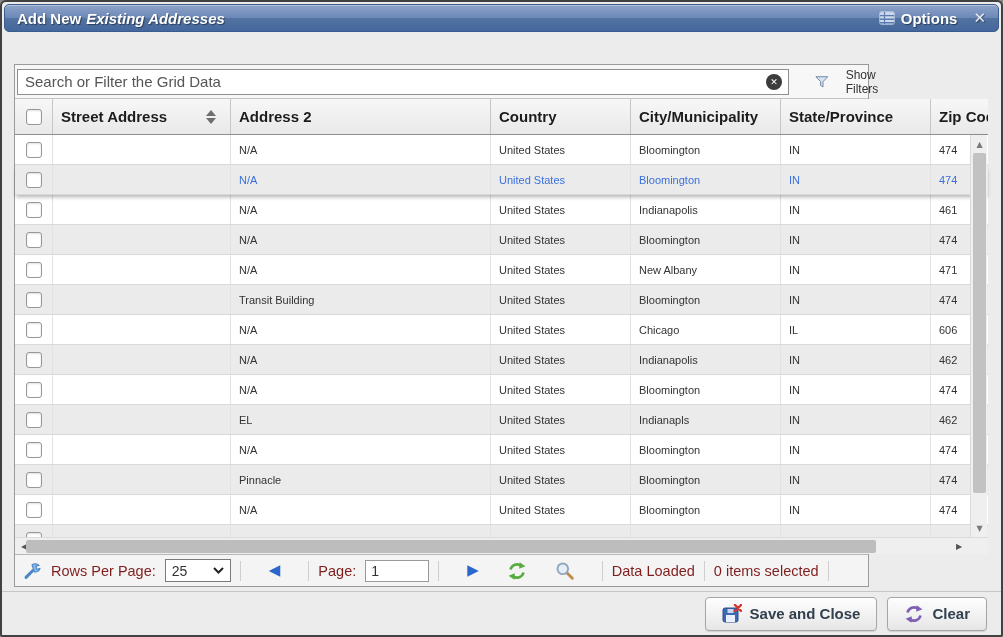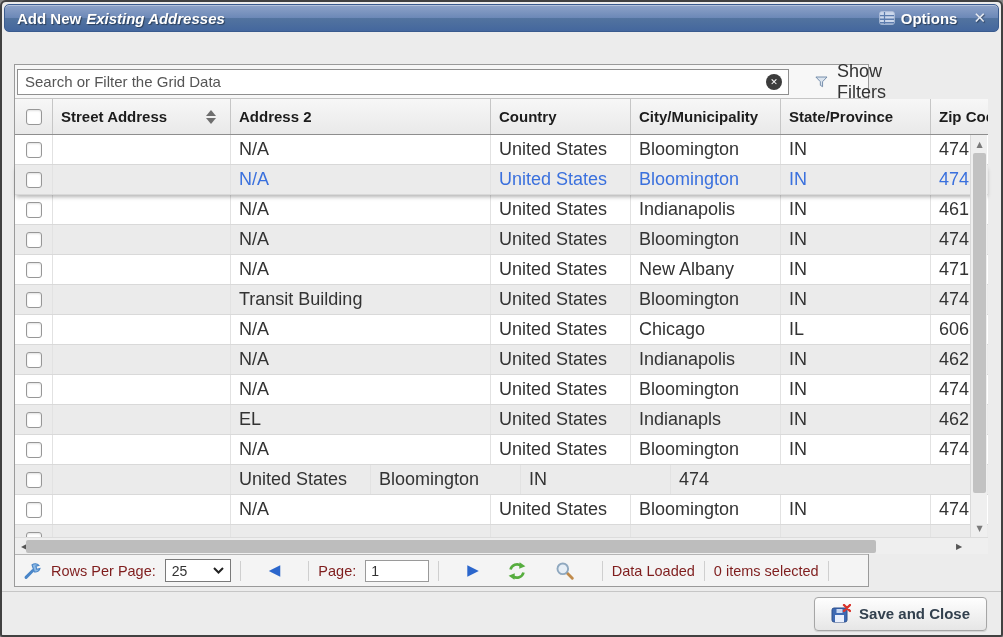--- a/index.html
+++ b/index.html
@@ -29,22 +29,22 @@
   .search-row{height:34px;background:#f7f7f7;border-bottom:1px solid #c5c5c5;
     display:flex;align-items:center;padding-left:2px;}
   .search-wrap{position:relative;flex:0 0 772px;}
   .search-wrap input{width:100%;height:26px;border:1px solid #8f8f8f;font-size:15px;
     padding:0 30px 0 7px;color:#333;font-family:inherit;background:#fff;}
   .search-wrap input::placeholder{color:#555;opacity:1;}
   .clear-circle{position:absolute;right:7px;top:5px;width:16px;height:16px;border-radius:50%;
     background:#3c3c3c;color:#fff;font-size:9px;font-weight:bold;display:flex;align-items:center;
     justify-content:center;cursor:pointer;font-family:"DejaVu Sans",sans-serif;}
   .search-div{width:1px;align-self:stretch;background:#cfcfcf;margin-left:12px;}
-  .show-filters{display:flex;align-items:center;gap:9px;margin-left:14px;cursor:pointer;
-    font-size:18px;color:#333;}
+  .show-filters{display:flex;align-items:center;gap:17px;margin-left:14px;cursor:pointer;
+    font-size:12px;color:#333;}
   
   .grid-area{position:relative;width:973px;}
   .hdr{display:flex;height:36px;background:linear-gradient(#f7f7f7,#e9e9e9);
     border-bottom:1px solid #8e8e8e;font-weight:bold;font-size:15px;color:#1c1c1c;}
   .hdr .cell{display:flex;align-items:center;border-right:1px solid #c6c6c6;}
   .hdr .c-zip{border-right:none;}
   .cell{padding-left:8px;white-space:nowrap;overflow:hidden;}
   .c-check{flex:0 0 38px;display:flex;align-items:center;justify-content:center;padding-left:0;}
   .c-street{flex:0 0 178px;}
   .c-a2{flex:0 0 260px;}
@@ -54,21 +54,21 @@
   .c-zip{flex:1 1 auto;}
   .hdr .c-street{justify-content:space-between;padding-right:14px;}
   .checkbox{width:16px;height:16px;border:1px solid #979797;border-radius:3px;background:#fff;
     box-shadow:inset 0 1px 2px rgba(0,0,0,.12);cursor:pointer;flex:0 0 auto;}
   .sort{display:inline-flex;flex-direction:column;gap:2px;}
   .tri-up{width:0;height:0;border-left:5px solid transparent;border-right:5px solid transparent;
     border-bottom:6px solid #6e6e6e;}
   .tri-down{width:0;height:0;border-left:5px solid transparent;border-right:5px solid transparent;
     border-top:6px solid #6e6e6e;}
   .rows{}
-  .grow{display:flex;height:30px;border-bottom:1px solid #d9d9d9;font-size:18px;color:#333;
+  .grow{display:flex;height:30px;border-bottom:1px solid #d9d9d9;font-size:11px;color:#333;
     background:#fff;align-items:stretch;}
   .grow .cell{display:flex;align-items:center;border-right:1px solid #e2e2e2;}
   .grow .c-zip{border-right:none;}
   .grow:nth-child(even){background:#ebebeb;}
   .grow.hl{color:#3a70dd;position:relative;z-index:2;box-shadow:0 3px 4px -1px rgba(0,0,0,.3);}
   .grow-partial{display:flex;height:12px;overflow:hidden;background:#ebebeb;border-bottom:none;}
   .grow-partial .c-check{align-items:flex-start;padding-top:7px;}
   
   .vscroll{position:absolute;top:36px;right:1px;width:17px;height:402px;background:#efefef;
     border-left:1px solid #dadada;z-index:3;}
@@ -295,20 +295,21 @@
               <div class="cell c-country">United States</div>
               <div class="cell c-city">Bloomington</div>
               <div class="cell c-state">IN</div>
               <div class="cell c-zip">474</div>
             </div>
             <div class="grow">
               <div class="cell c-check">
                 <span class="checkbox"></span>
               </div>
               <div class="cell c-street"></div>
+              <div class="cell c-a2">Pinnacle</div>
               <div class="cell c-country">United States</div>
               <div class="cell c-city">Bloomington</div>
               <div class="cell c-state">IN</div>
               <div class="cell c-zip">474</div>
             </div>
             <div class="grow">
               <div class="cell c-check">
                 <span class="checkbox"></span>
               </div>
               <div class="cell c-street"></div>
@@ -398,14 +399,23 @@
   <div class="bottom-bar">
     <div class="btn">
       <svg width="20" height="20" viewBox="0 0 20 20">
         <rect x="1" y="4" width="15" height="14" rx="2" fill="#3d69b3" stroke="#2c4f8c"></rect>
         <rect x="4" y="11" width="9" height="7" fill="#e9effc"></rect>
         <rect x="5.5" y="5" width="6" height="4" fill="#c9d8f2"></rect>
         <path d="M13 1 L19 7 M19 1 L13 7" stroke="#d9342b" stroke-width="2.4" stroke-linecap="round"></path>
       </svg>
       <span>Save and Close</span>
     </div>
+    <div class="btn">
+      <svg width="20" height="20" viewBox="0 0 20 20">
+        <path d="M3.5 8.5 A 6.8 6.8 0 0 1 14 4.6" fill="none" stroke="#7e5fb5" stroke-width="2.6"></path>
+        <polygon points="12.6,1.2 18.4,5.2 12.2,7.8" fill="#7e5fb5"></polygon>
+        <path d="M16.5 11.5 A 6.8 6.8 0 0 1 6 15.4" fill="none" stroke="#7e5fb5" stroke-width="2.6"></path>
+        <polygon points="7.4,18.8 1.6,14.8 7.8,12.2" fill="#7e5fb5"></polygon>
+      </svg>
+      <span>Clear</span>
+    </div>
   </div>
 </div>
 
 </body></html>

